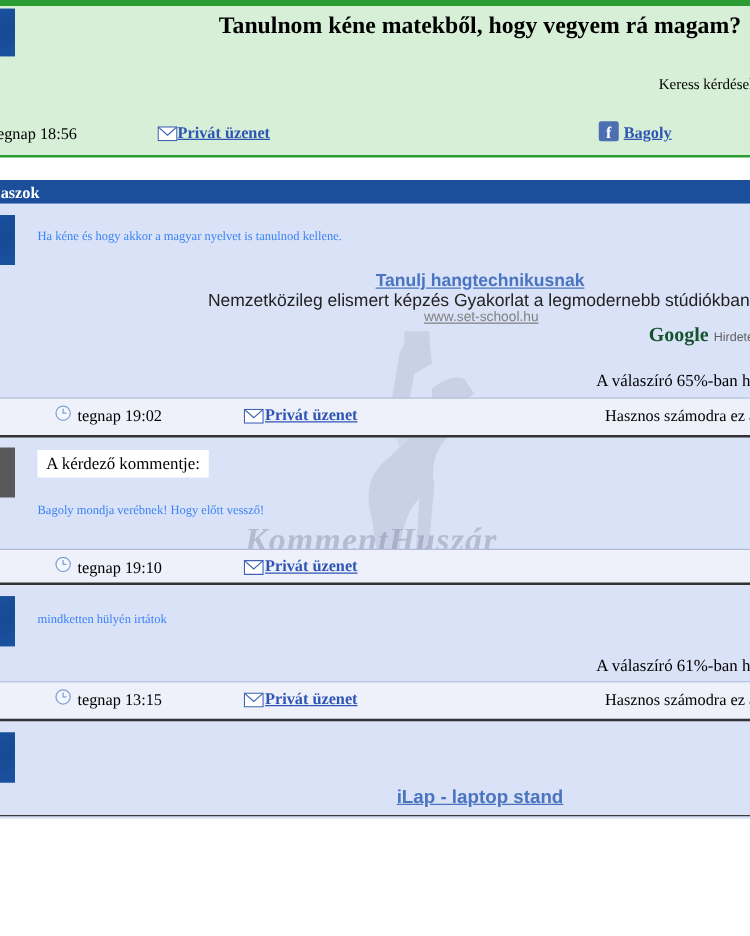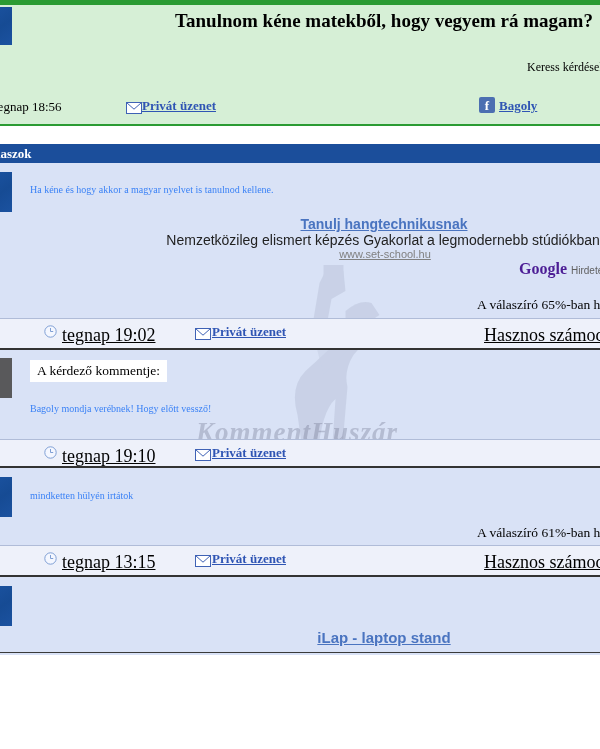--- a/index.html
+++ b/index.html
@@ -39,33 +39,33 @@
   .vbar-label{left:-19px;top:146px;color:#fff;font-weight:bold;font-size:13px;}
 
   
   .content-bg{left:0;top:163px;width:600px;height:492px;background:#d9e2f6;}
 
   .body-text{font-size:10px;color:#3b82f6;}
   .stats{font-size:13.5px;color:#000;}
   .sep{height:1px;background:#b0bcd8;width:600px;left:0;}
   .foot-bg{left:0;width:600px;background:#eef1fa;}
   .dsep{left:0;width:600px;height:2px;background:#333;}
-  .time-text{font-size:18px;text-decoration:underline;}
+  .time-text{font-size:13px;}
 
   
   .ad-title{left:0;width:600px;margin-left:84px;text-align:center;
     font-family:"Liberation Sans", sans-serif;font-size:14px;font-weight:bold;
     color:#4a74c0;text-decoration:underline;cursor:pointer;}
   .ad-body{left:0;width:770px;margin-left:0;text-align:center;
     font-family:"Liberation Sans", sans-serif;font-size:14px;color:#222;}
   .ad-url{left:0;width:770px;text-align:center;
     font-family:"Liberation Sans", sans-serif;font-size:11px;color:#808080;
     text-decoration:underline;cursor:pointer;}
   .google-brand{left:519px;top:260px;}
-  .google-word{font-size:16px;font-weight:bold;color:#4c1d95;letter-spacing:0px;}
+  .google-word{font-size:16px;font-weight:bold;color:#14532d;letter-spacing:0px;}
   .google-suffix{font-family:"Liberation Sans", sans-serif;font-size:10px;color:#5f5f5f;margin-left:4px;}
 
   .comment-label{left:30px;top:360px;background:#fff;padding:3px 7px;font-size:13.5px;}
 
   
   .wm-horse{left:233px;top:263px;opacity:.14;}
   .wm-text{left:196px;top:417px;font-size:27px;font-style:italic;font-weight:bold;
     color:rgba(95,100,125,.30);letter-spacing:1px;}
 
   .bottom-line{left:0;top:652px;width:600px;height:1px;background:#3a3a3a;z-index:5;}

